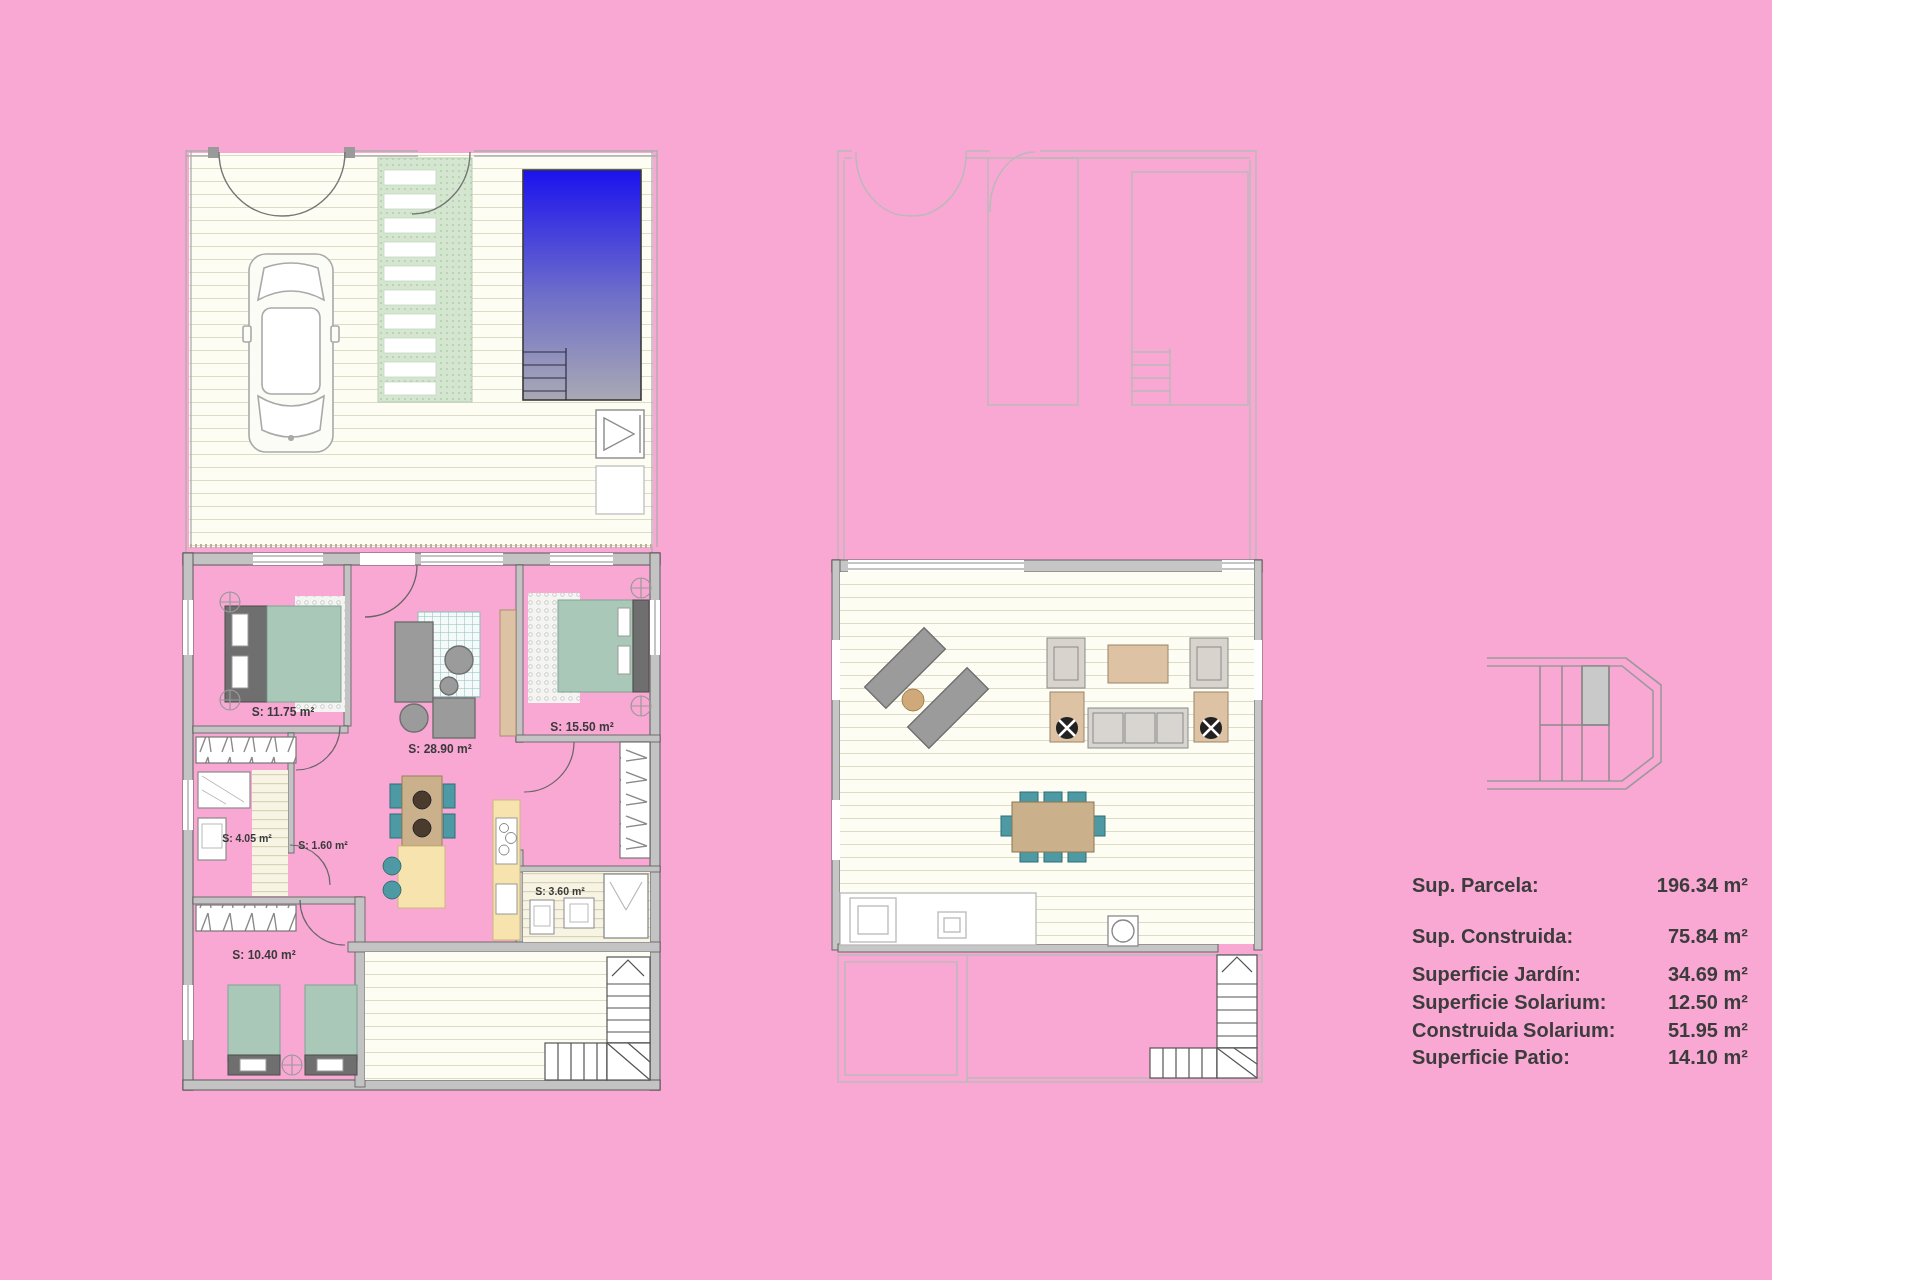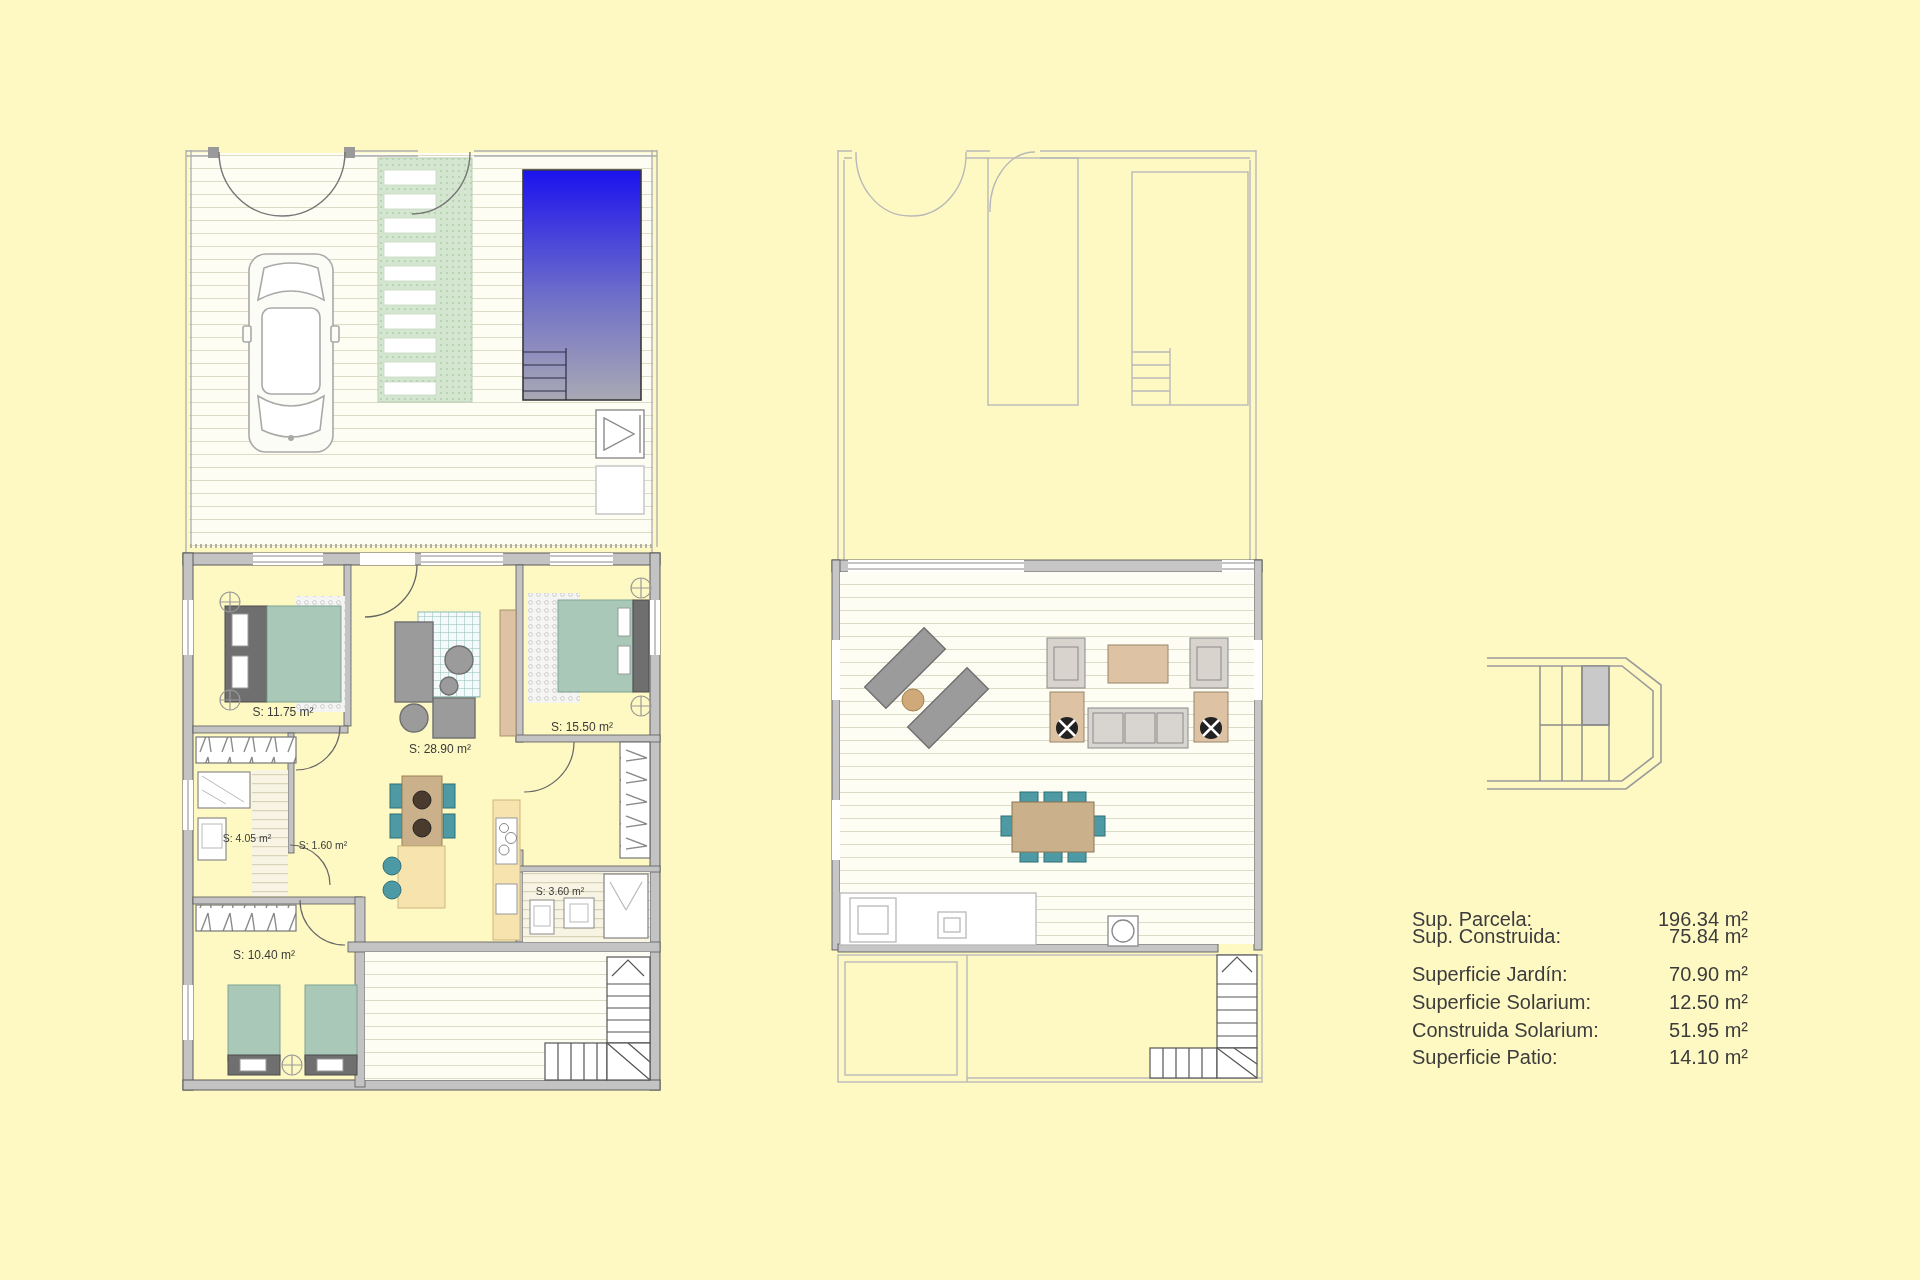--- a/index.html
+++ b/index.html
@@ -1,17 +1,17 @@
 <!DOCTYPE html>
 <html><head>
 <meta charset="utf-8">
 <style>
   html,body{margin:0;padding:0;background:#ffffff;}
-  .canvas{position:relative;width:1920px;height:1280px;background:#fef9c3;overflow:hidden;
-          font-family:"Liberation Sans", sans-serif;}
+  .canvas{position:relative;width:1772px;height:1280px;background:#f9a8d4;overflow:hidden;
+          font-family:"Liberation Sans", sans-serif;font-weight:bold;}
   .plan-svg{position:absolute;left:0;top:0;}
   .summary{position:absolute;left:1412px;top:0;width:336px;color:#3c3c3c;font-size:20px;}
   .srow{position:absolute;left:0;width:100%;display:flex;justify-content:space-between;white-space:nowrap;}
   .srow .val{text-align:left;}
   text{font-family:"Liberation Sans", sans-serif;fill:#3a3a3a;}
 </style>
 </head>
 <body>
 
 <div class="canvas">
@@ -421,31 +421,31 @@
   </g>
   <rect x="1582" y="666" width="27" height="59" fill="#c9c9c9" stroke="#8a8a8a" stroke-width="1.4"></rect>
   <g stroke="#8a8a8a" stroke-width="1.4" fill="none">
     <path d="M1540,666 V781 M1562,666 V781 M1582,666 V781 M1609,666 V781"></path>
     <path d="M1540,725 H1609"></path>
   </g>
 </g>
 </svg>
 
 <div class="summary">
-  <div class="srow" style="top:908px">
+  <div class="srow" style="top:874px">
     <span>Sup. Parcela:</span>
     <span class="val">196.34 m²</span>
   </div>
   <div class="srow" style="top:925px">
     <span>Sup. Construida:</span>
     <span class="val">75.84 m²</span>
   </div>
   <div class="srow" style="top:963px">
     <span>Superficie Jardín:</span>
-    <span class="val">70.90 m²</span>
+    <span class="val">34.69 m²</span>
   </div>
   <div class="srow" style="top:991px">
     <span>Superficie Solarium:</span>
     <span class="val">12.50 m²</span>
   </div>
   <div class="srow" style="top:1019px">
     <span>Construida Solarium:</span>
     <span class="val">51.95 m²</span>
   </div>
   <div class="srow" style="top:1046px">

